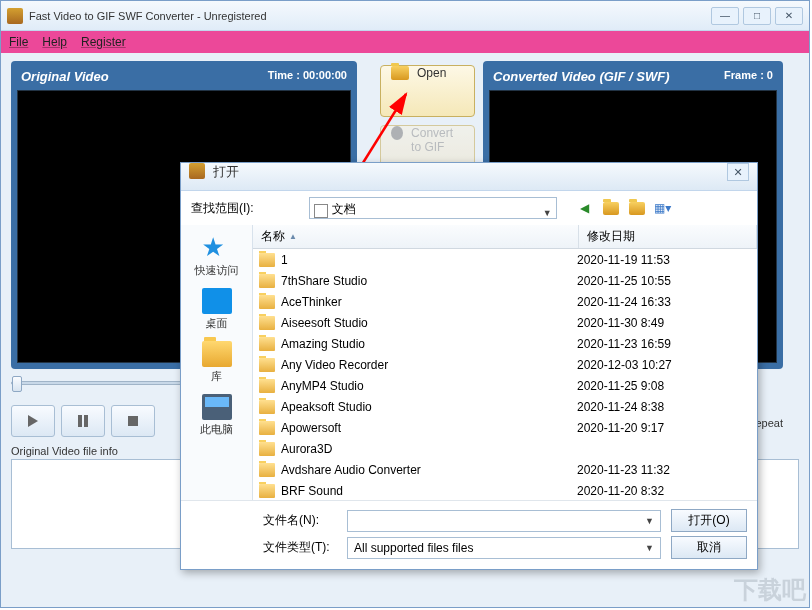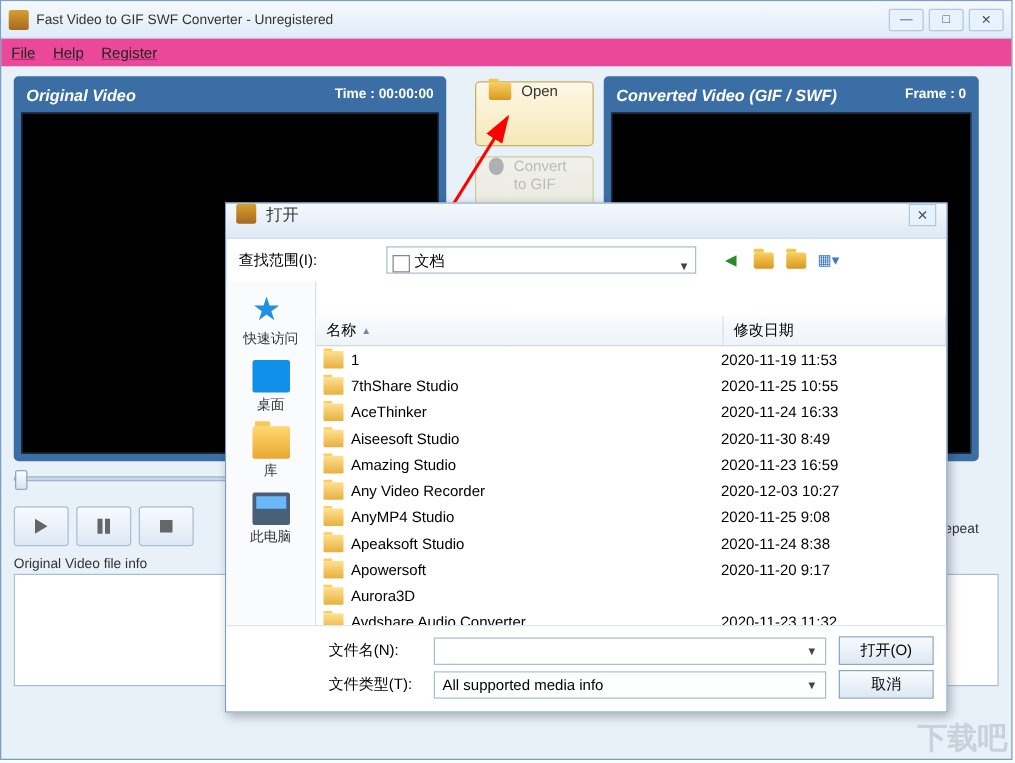--- a/index.html
+++ b/index.html
@@ -64,21 +64,21 @@
 .place { width: 64px; display: flex; flex-direction: column; align-items: center; padding: 4px 0; font-size: 11px; color: #333; cursor: pointer; gap: 2px;}
 .place .pic { width: 30px; height: 26px; }
 .star-ic { color:#2090e0; font-size:26px; line-height:24px;}
 .monitor-ic { width:30px;height:20px;background:#1090e8;border-radius:2px; position:relative;}
 .folder-ic-lg { width:30px;height:22px;background:linear-gradient(#ffd870,#e8a830);border-radius:2px;position:relative;}
 .folder-ic-lg::before{content:'';position:absolute;top:-4px;left:2px;width:12px;height:4px;background:#f8c850;border-radius:1px 1px 0 0;}
 .pc-ic { width:28px;height:22px;background:#4a6078;border-radius:2px;position:relative;}
 .pc-ic::after{content:'';position:absolute;top:3px;left:3px;right:3px;height:10px;background:#6ab8f8;}
 .net-ic { width:26px;height:22px; background:#5080a8; border-radius:3px;}
 
-.filelist { flex: 1; display: flex; flex-direction: column; background: #fff; margin-top: 28px; }
+.filelist { flex: 1; display: flex; flex-direction: column; background: #fff; }
 .list-header { height: 24px; display: flex; border-bottom: 1px solid #d0d8e0; background: linear-gradient(#fafcfe,#eef3f8); font-size: 12px; }
 .list-header .col { padding: 3px 8px; border-right: 1px solid #d8e0e8; display:flex; align-items:center; gap:4px;}
 .col-name { width: 326px; }
 .col-date { flex: 1; text-align: center; }
 .list-rows { flex: 1; overflow-y: auto; }
 .row { height: 21px; display: flex; align-items: center; font-size: 12px; cursor: pointer; }
 .row .fic { width: 16px; height: 14px; margin: 0 6px; background: linear-gradient(#ffe090,#e8b040); border-radius: 1px; position:relative;}
 .row .fic::before{content:'';position:absolute;top:-2px;left:0;width:7px;height:2px;background:#f8d060;}
 .row .rname { width: 296px; }
 .row .rdate { flex: 1; }
@@ -313,21 +313,21 @@
       <label>文件名(N):</label>
       <div class="combo">
           <span></span>
           <span class="combo-arrow">▼</span>
         </div>
       <button class="dlg-btn">打开(O)</button>
     </div>
     <div class="brow">
       <label>文件类型(T):</label>
       <div class="combo">
-          <span>All supported media info</span>
+          <span>All supported files files</span>
           <span class="combo-arrow">▼</span>
         </div>
       <button class="dlg-btn">取消</button>
     </div>
   </div>
 </div>
 
 <div class="watermark">下载吧</div>
 
 </body></html>

